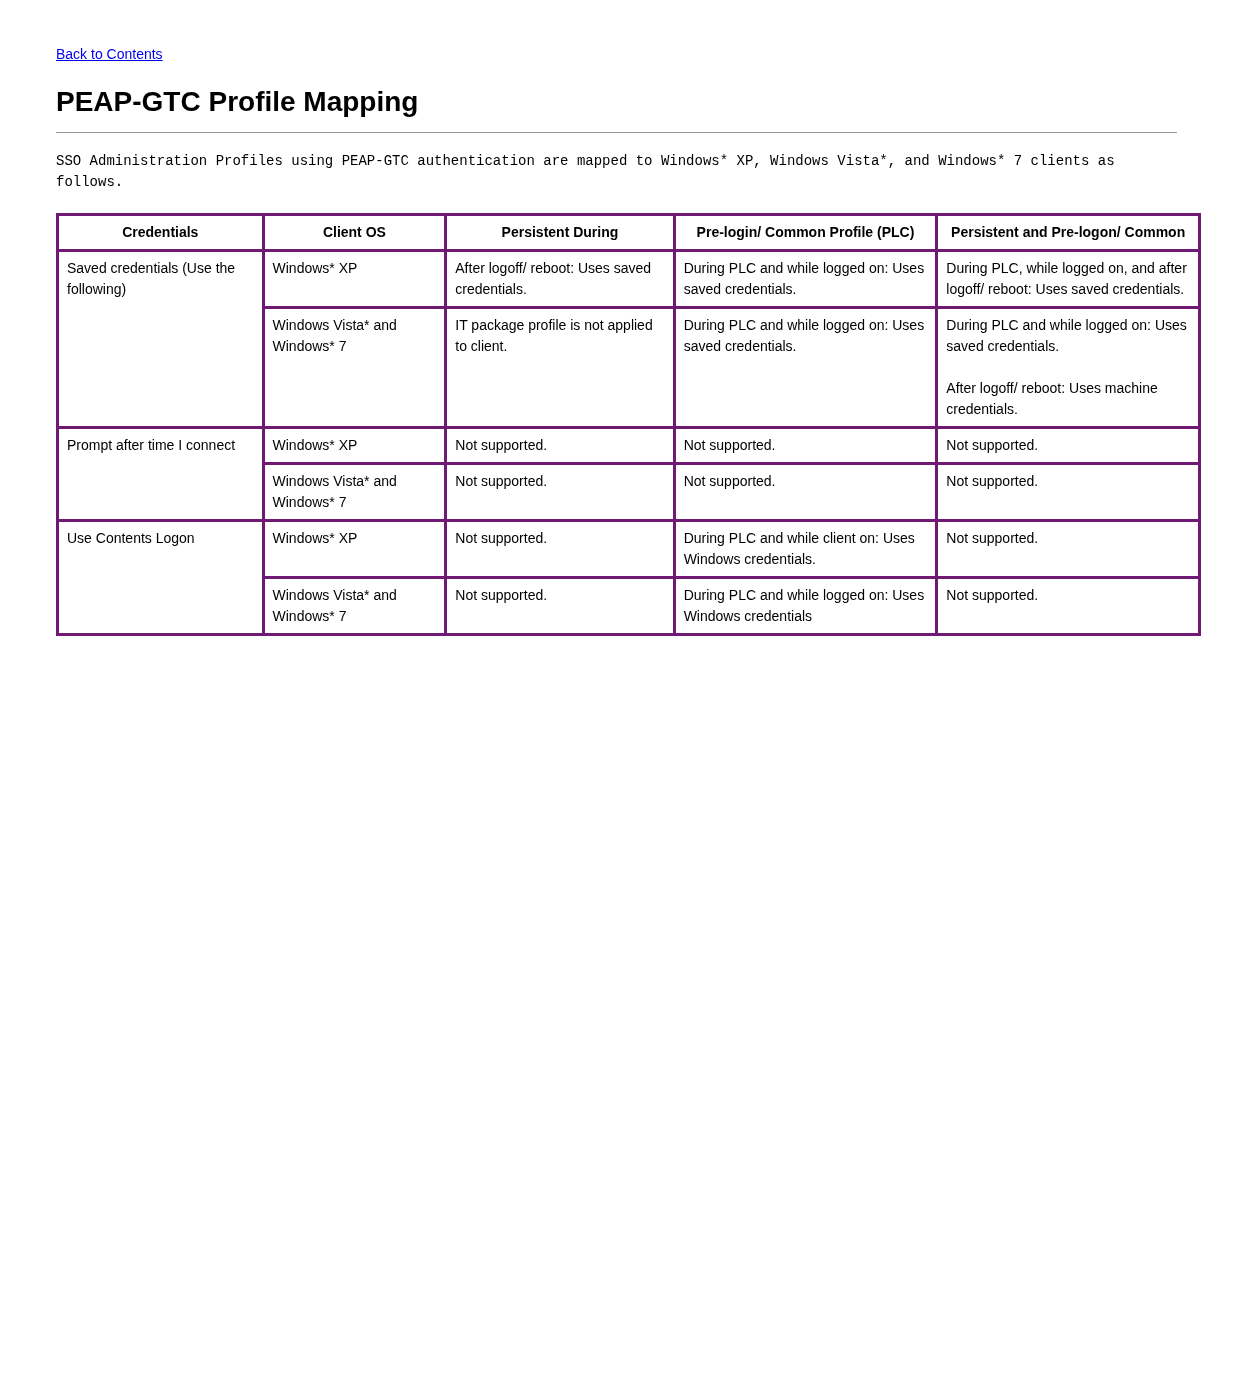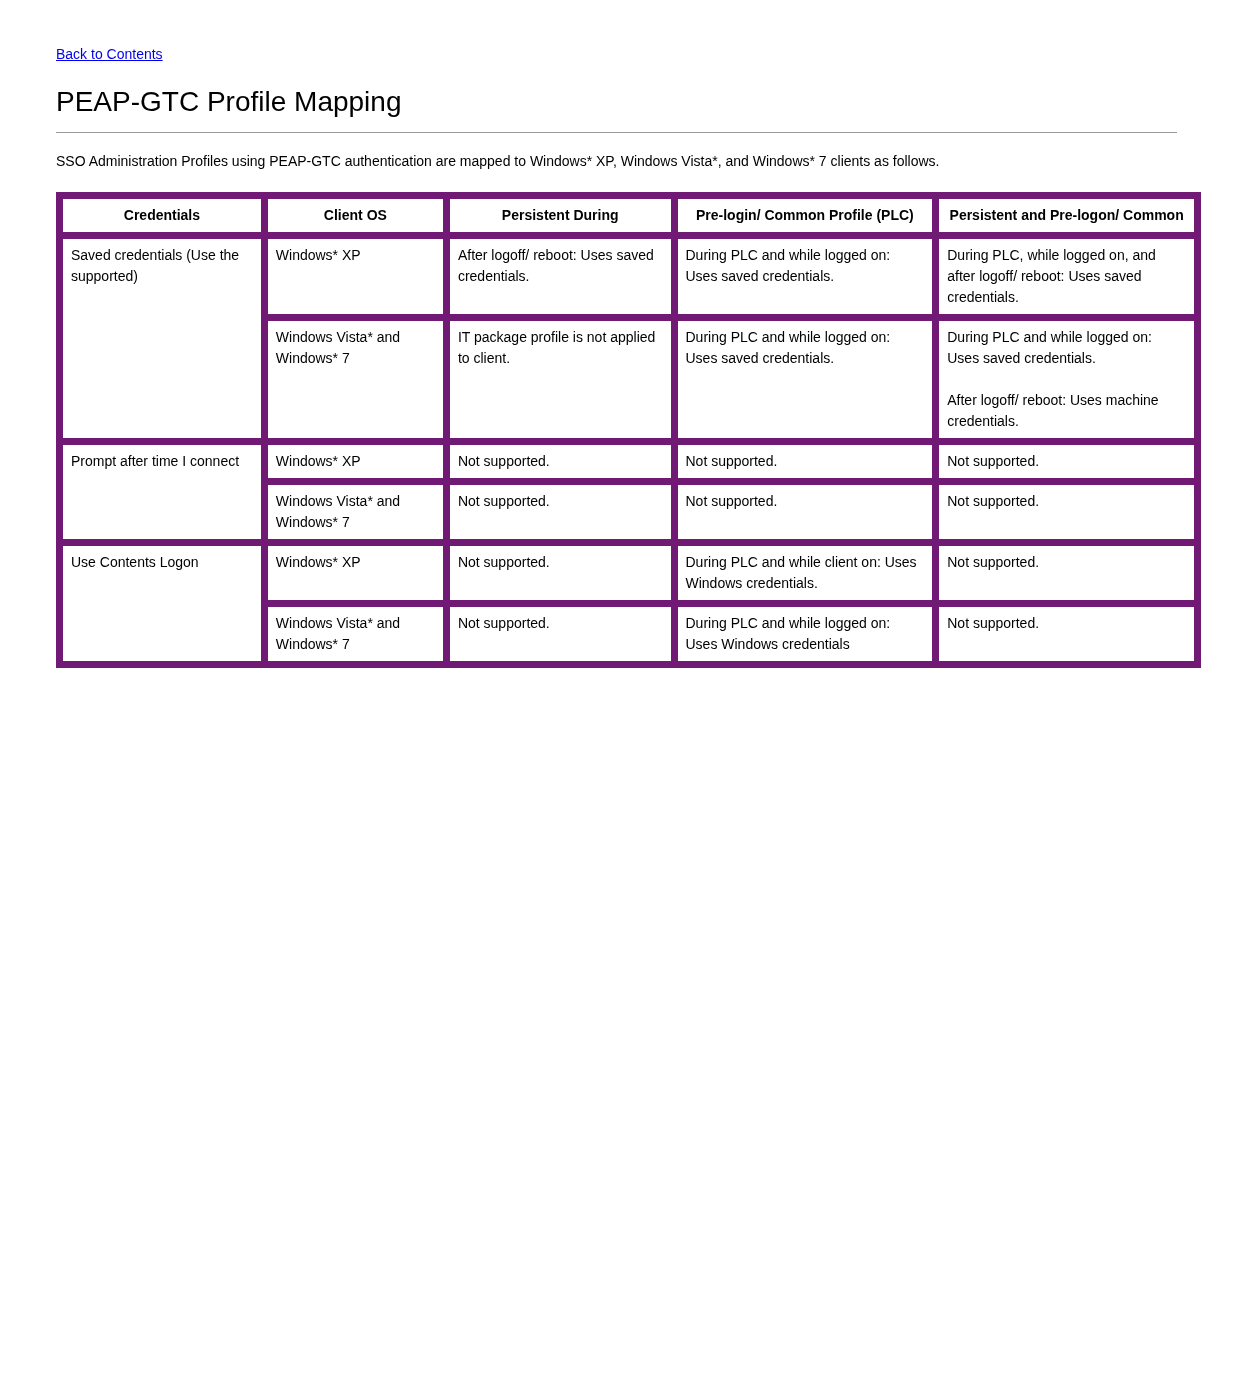--- a/index.html
+++ b/index.html
@@ -14,40 +14,41 @@
     #back-link {
       color: #0000EE;
       text-decoration: underline;
       cursor: pointer;
       font-size: 14px;
       display: inline-block;
       margin-bottom: 12px;
     }
     h1 {
       font-size: 28px;
-      font-weight: normal;
+      font-weight: bold;
       margin-bottom: 14px;
     }
     hr {
       border: none;
       border-top: 1px solid #999;
       margin-bottom: 18px;
     }
     .intro {
       font-size: 14px;
       margin-bottom: 20px;
       line-height: 1.5;
+      font-family: Liberation Mono, monospace;
     }
     table {
       border-collapse: collapse;
       width: 100%;
       font-size: 14px;
     }
     table th, table td {
-      border: 7px solid #701a75;
+      border: 3px solid #701a75;
       padding: 6px 8px;
       vertical-align: top;
       line-height: 1.5;
     }
     table th {
       font-weight: bold;
       background: #fff;
     }
     .col-credentials { width: 18%; }
     .col-client-os   { width: 16%; }
@@ -78,21 +79,21 @@
     <tr>
       <th>Credentials</th>
       <th>Client OS</th>
       <th>Persistent During</th>
       <th>Pre-login/ Common Profile (PLC)</th>
       <th>Persistent and Pre-logon/ Common</th>
     </tr>
   </thead>
   <tbody id="table-body">
   <tr>
-        <td rowspan="2">Saved credentials (Use the supported)</td>
+        <td rowspan="2">Saved credentials (Use the following)</td>
         <td>Windows* XP</td>
         <td>After logoff/ reboot: Uses saved credentials.</td>
         <td>During PLC and while logged on: Uses saved credentials.</td>
         <td>During PLC, while logged on, and after logoff/ reboot: Uses saved credentials.</td>
       </tr>
       <tr>
         <td>Windows Vista* and Windows* 7</td>
         <td>IT package profile is not applied to client.</td>
         <td>During PLC and while logged on: Uses saved credentials.</td>
         <td>During PLC and while logged on: Uses saved credentials.<br><br>After logoff/ reboot: Uses machine credentials.</td>

